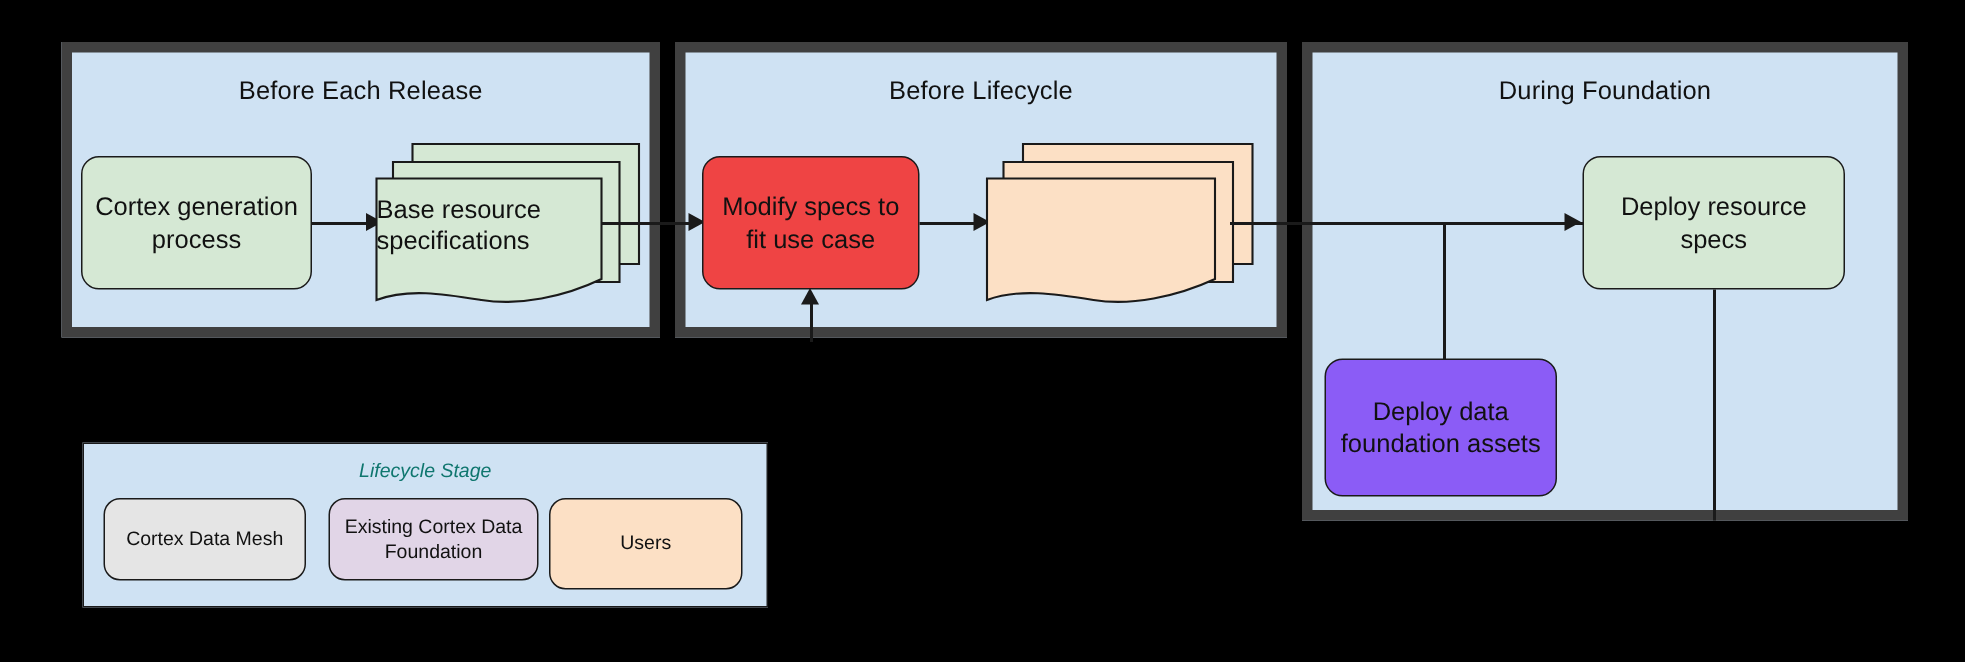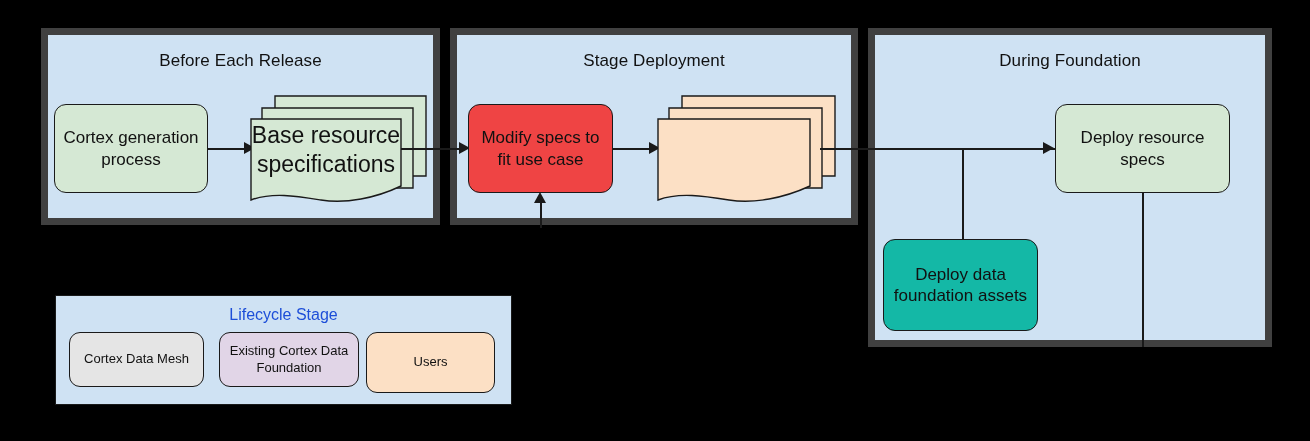--- a/index.html
+++ b/index.html
@@ -30,30 +30,30 @@
     border:1.4px solid #1a1a1a;
     border-radius:12px;
     display:flex;align-items:center;justify-content:center;
     text-align:center;
     font-size:17px;line-height:1.26;
     color:#111;
     padding:4px 4px;
   }
   .node.green{background:#d5e8d4;}
   .node.orange{background:#ef4444;}
-  .node.purple{background:#14b8a6;}
+  .node.purple{background:#8b5cf6;}
 
   
   .docstack{position:absolute;}
   .docstack svg{display:block;overflow:visible;}
   .docstack .doclabel{
     position:absolute;
     display:flex;align-items:center;justify-content:center;
-    text-align:center;
-    font-size:23px;line-height:1.26;color:#111;
+    text-align:left;
+    font-size:17px;line-height:1.26;color:#111;
     pointer-events:none;
   }
 
   
   .edge{position:absolute;background:#1a1a1a;}
   .edge.h{height:1.8px;}
   .edge.v{width:1.8px;}
   .arrowhead{position:absolute;width:0;height:0;}
   .arrowhead.right{
     border-top:6.5px solid transparent;
@@ -68,21 +68,21 @@
 
   
   .legend{
     position:absolute;
     background:#cfe2f3;
     border:1px solid #1a1a1a;
     box-sizing:border-box;
   }
   .legend-title{
     position:absolute;left:0;right:0;top:10px;
-    text-align:center;font-size:16px;color:#1d4ed8;
+    text-align:center;font-size:13px;color:#0f766e;font-style:italic;
   }
   .legend-item{
     position:absolute;
     box-sizing:border-box;
     border:1.4px solid #1a1a1a;
     border-radius:11px;
     display:flex;align-items:center;justify-content:center;
     text-align:center;
     font-size:13px;line-height:1.28;color:#111;
     padding:2px 6px;
@@ -115,21 +115,21 @@
                C126,110 96,116 71,112
                C46,108 22,104 1,112 Z" fill="#d5e8d4" stroke="#1a1a1a" stroke-width="1.4"></path>
     </svg>
     <div class="doclabel" style="left:1px;top:31px;width:150px;height:62px;">Base resource specifications</div>
   </div>
 
   <div class="edge h" style="left:401px;top:148px;width:62px;"></div>
   <div class="arrowhead right" style="left:459px;top:142px;"></div>
 
   <div class="container" style="left:450px;top:28px;width:408px;height:197px;">
-    <div class="container-title">Stage Deployment</div>
+    <div class="container-title">Before Lifecycle</div>
   </div>
 
   <div class="edge h" style="left:401px;top:148px;width:62px;z-index:5;"></div>
   <div class="arrowhead right" style="left:459px;top:142px;z-index:5;"></div>
 
   <div class="node orange" style="left:468px;top:104px;width:145px;height:89px;z-index:6;">
     <span>Modify specs to fit use case</span>
   </div>
 
   <div class="edge v" style="left:540px;top:196px;height:32px;z-index:4;"></div>

